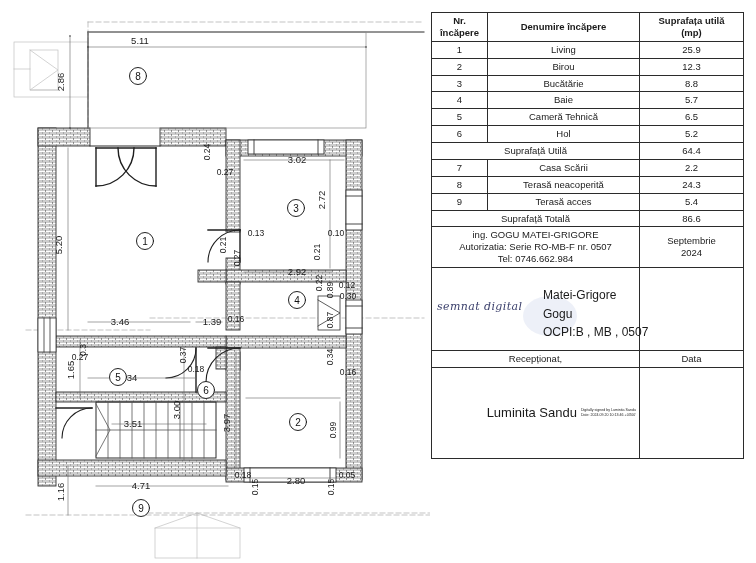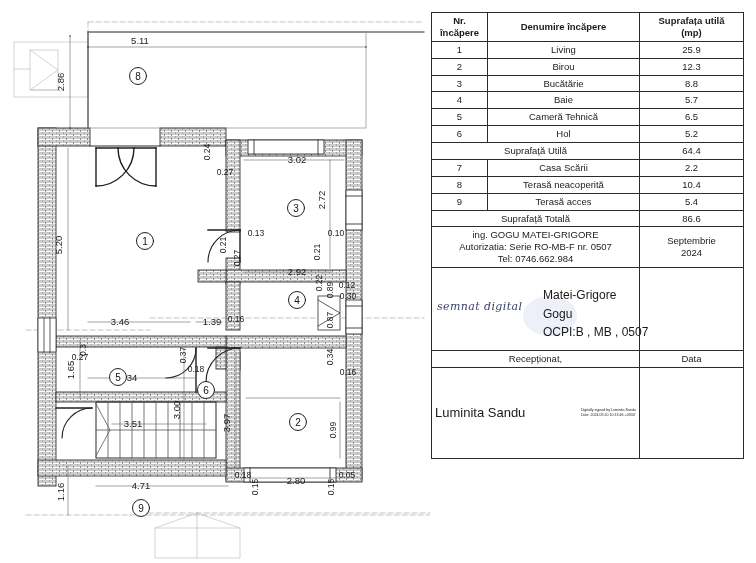--- a/index.html
+++ b/index.html
@@ -19,21 +19,21 @@
   .col-name{width:152px;}
   .col-area{width:104px;}
   tr.sum td{font-weight:normal;}
   .exec-block{font-size:8.6px;line-height:1.45;}
   .sig-cell{height:78px;position:relative;}
   .sig-inner{position:relative;height:100%;}
   .sig-script{position:absolute;left:2px;top:30px;font-family:"DejaVu Serif",serif;font-style:italic;font-size:11px;color:#3a3f6b;letter-spacing:.4px;white-space:nowrap;}
   .sig-name{position:absolute;left:108px;top:16px;text-align:left;font-size:12px;line-height:1.55;white-space:nowrap;}
   .sig-blob{position:absolute;left:88px;top:26px;width:54px;height:40px;border-radius:50%;background:#dfe4f2;opacity:.55;}
   .recep-cell{height:86px;}
-  .lum-wrap{display:flex;align-items:center;justify-content:space-between;gap:4px;}
+  .lum-wrap{display:flex;align-items:center;justify-content:flex-end;gap:4px;}
   .lum-name{font-size:13px;}
   .lum-meta{font-size:3.6px;line-height:1.35;text-align:left;color:#222;white-space:nowrap;}
   .small-cap{font-size:9.5px;}
 </style>
 </head>
 <body>
 
 <div id="page">
 
   <div id="plan">
@@ -335,21 +335,21 @@
           <td>64.4</td>
         </tr>
         <tr>
           <td>7</td>
           <td>Casa Scării</td>
           <td>2.2</td>
         </tr>
         <tr>
           <td>8</td>
           <td>Terasă neacoperită</td>
-          <td>10.4</td>
+          <td>24.3</td>
         </tr>
         <tr>
           <td>9</td>
           <td>Terasă acces</td>
           <td>5.4</td>
         </tr>
         <tr class="sum">
           <td colspan="2">Suprafață Totală</td>
           <td>86.6</td>
         </tr>

